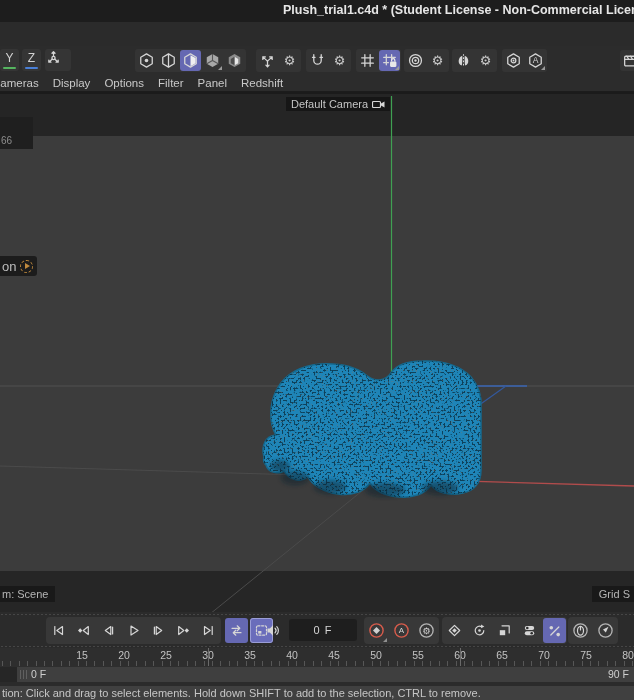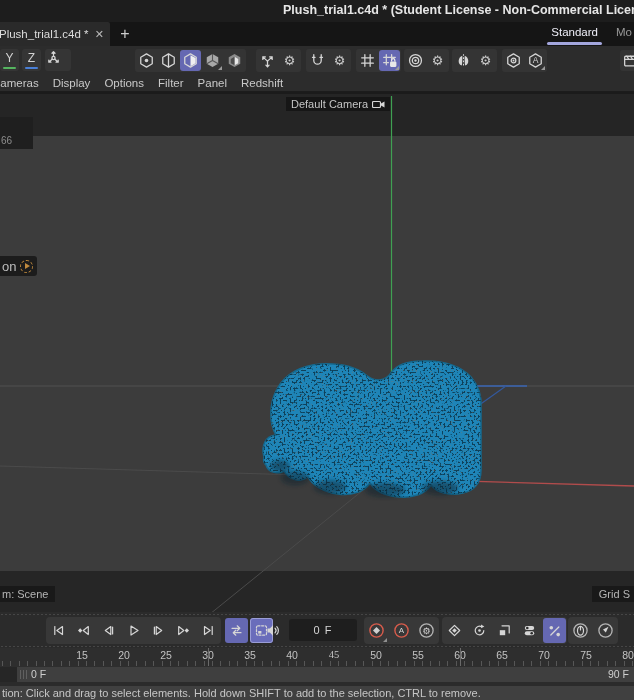--- a/index.html
+++ b/index.html
@@ -89,29 +89,20 @@
 </style>
 </head>
 <body>
 
 <div id="root">
 
   <div id="titlebar">
     <span class="title">Plush_trial1.c4d * (Student License - Non-Commercial License for C</span>
   </div>
 
-  <div id="tabbar">
-    <div class="doc-tab">
-      <span class="lbl">Plush_trial1.c4d *</span>
-      <span class="x">✕</span>
-    </div>
-    <div class="newtab">+</div>
-    <span class="layout-tab active" style="right:36px;">Standard</span>
-    <span class="layout-tab dim" style="right:2px;">Mo</span>
-  </div>
 
   <div id="toolbar">
     <div class="axbtn" style="left:0;">
       <span>Y</span>
       <span class="ul" style="background: rgb(85, 180, 95);"></span>
     </div>
     <div class="axbtn" style="left:22px;">
       <span>Z</span>
       <span class="ul" style="background: rgb(74, 127, 214);"></span>
     </div>
@@ -507,21 +498,21 @@
 
   <div id="ruler">
     <div class="ticks"></div>
   <span class="rlabel" style="left: 40px; margin-top: 40px;">10</span>
       <span class="rlabel" style="left: 82px;">15</span>
       <span class="rlabel" style="left: 124px;">20</span>
       <span class="rlabel" style="left: 166px;">25</span>
       <span class="rlabel" style="left: 208px;">30</span>
       <span class="rlabel" style="left: 250px;">35</span>
       <span class="rlabel" style="left: 292px;">40</span>
-      <span class="rlabel" style="left: 334px; font-family: Liberation Serif, serif;">45</span>
+      <span class="rlabel" style="left: 334px;">45</span>
       <span class="rlabel" style="left: 376px;">50</span>
       <span class="rlabel" style="left: 418px;">55</span>
       <span class="rlabel" style="left: 460px;">60</span>
       <span class="rlabel" style="left: 502px;">65</span>
       <span class="rlabel" style="left: 544px;">70</span>
       <span class="rlabel" style="left: 586px;">75</span>
       <span class="rlabel" style="left: 628px;">80</span>
       <div class="majortick" style="left: 208px;"></div>
       <div class="majortick" style="left: 460px;"></div>
     </div>

